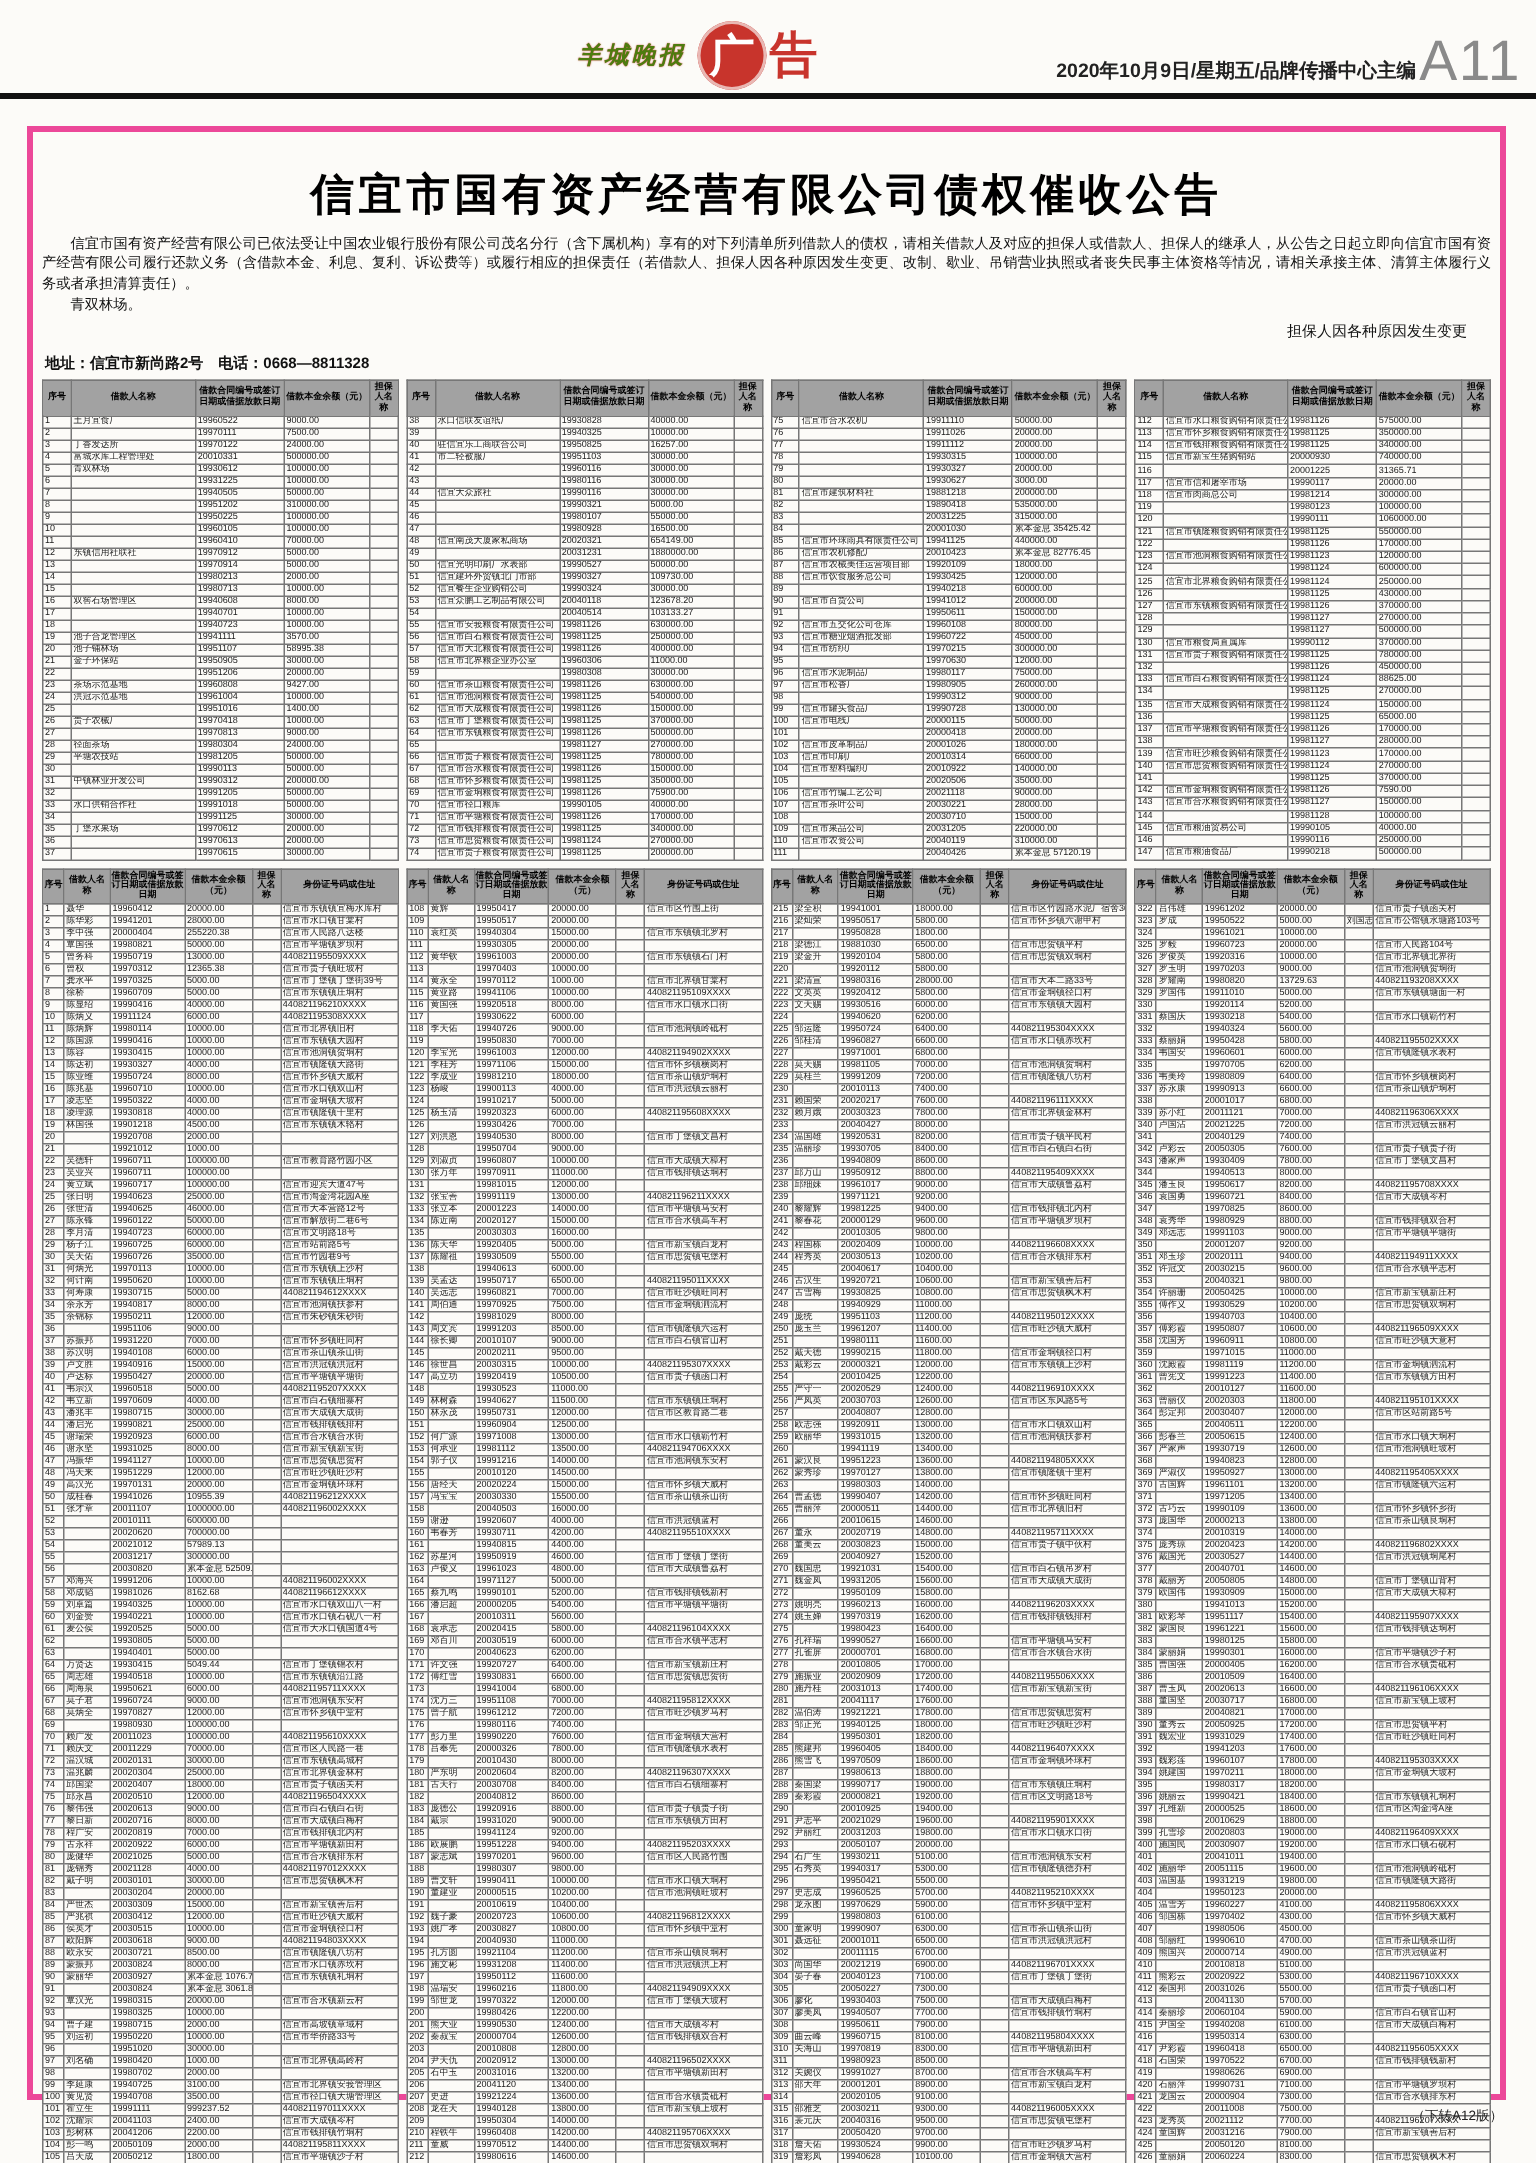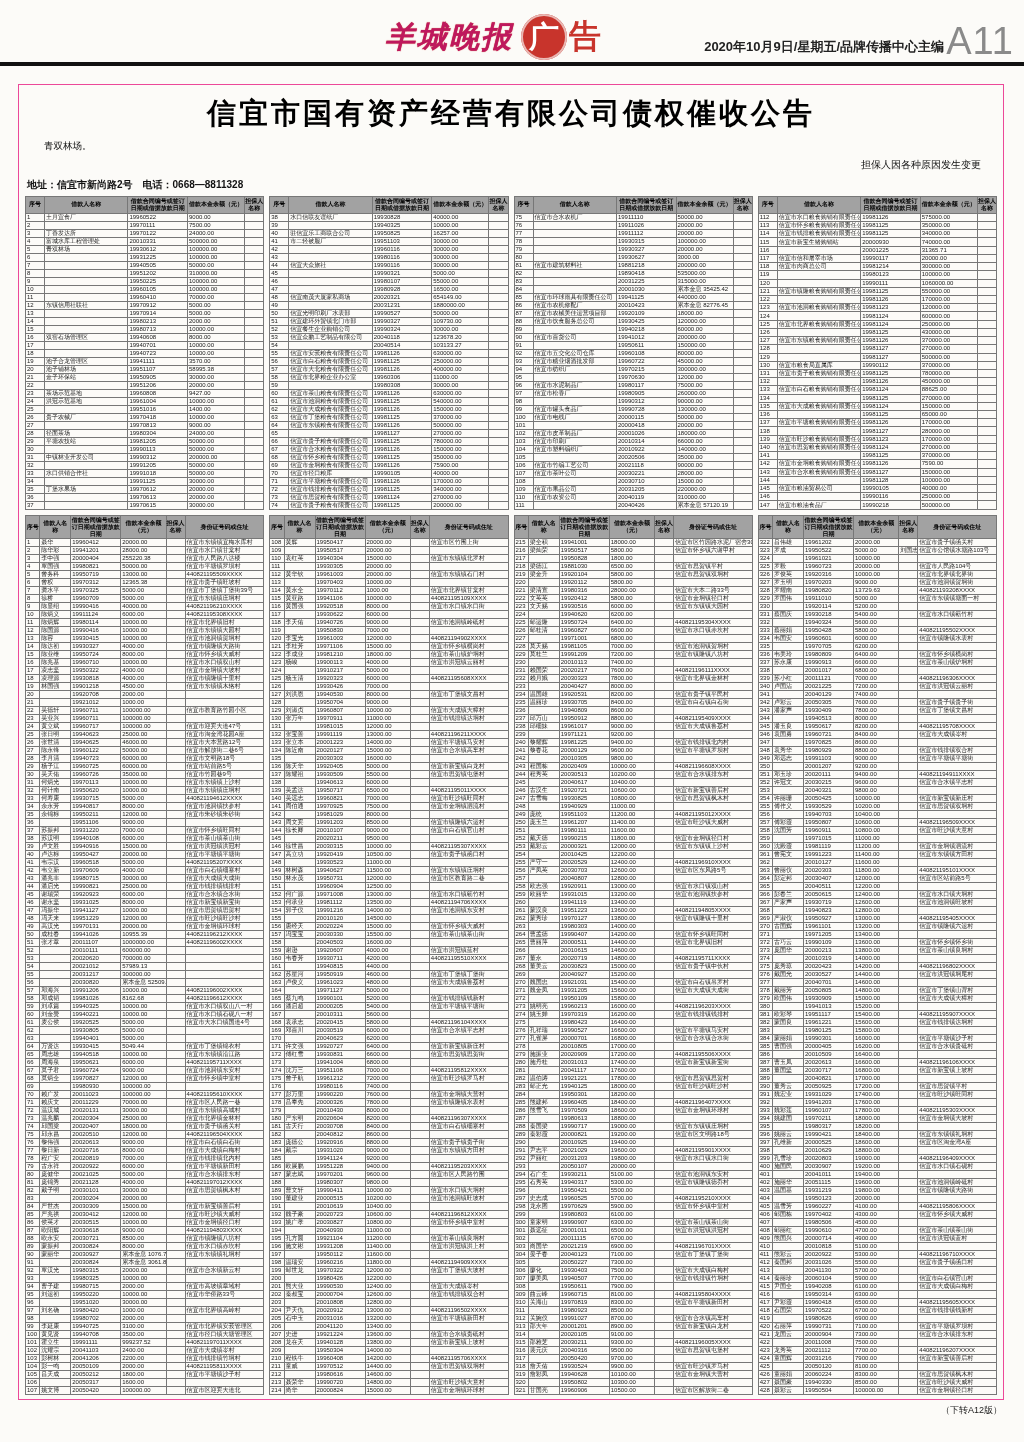--- a/index.html
+++ b/index.html
@@ -1,29 +1,29 @@
 <!DOCTYPE html>
 <html><head>
 <meta charset="utf-8">
 <style>
   html,body{margin:0;padding:0;}
   body{font-family:"Liberation Sans","DejaVu Sans",sans-serif;background:#e8e6e1;}
   .page{position:relative;width:1024px;height:1442px;background:#fcfbf8;margin:0 auto;overflow:hidden;}
   
   .masthead{position:absolute;left:0;top:0;width:1024px;height:62px;}
   .logo-wrap{position:absolute;left:385px;top:14px;display:flex;align-items:center;}
-  .paper-name{color:#be185d;font-size:30px;font-weight:bold;font-style:italic;letter-spacing:2px;font-family:"Liberation Serif","DejaVu Serif",serif;text-shadow:0 0 1px #c8342c;}
+  .paper-name{color:#4d7c0f;font-size:16px;font-weight:bold;font-style:italic;letter-spacing:2px;font-family:"Liberation Serif","DejaVu Serif",serif;text-shadow:0 0 1px #c8342c;}
   .ad-badge{position:relative;width:46px;height:46px;background:#c8342c;border-radius:50%;margin-left:8px;display:flex;align-items:center;justify-content:center;box-shadow:0 0 0 2px #e9b8b4 inset;}
   .ad-badge span{color:#fff;font-size:30px;font-weight:bold;}
   .ad-gao{color:#c8342c;font-size:32px;font-weight:bold;margin-left:2px;}
   .dateline{position:absolute;right:80px;top:38px;font-size:13px;font-weight:bold;color:#222;}
   .pageno{position:absolute;right:10px;top:20px;font-size:38px;color:#8a8a8a;font-family:"Liberation Sans",sans-serif;letter-spacing:1px;}
   .black-rule{position:absolute;left:0;top:62px;width:1024px;height:4px;background:#111;}
   
-  .notice-box{position:absolute;left:18px;top:84px;width:986px;height:1316px;border:1px solid #ec4899;background:#fcfbf8;box-sizing:border-box;padding:7px 6px;}
+  .notice-box{position:absolute;left:18px;top:84px;width:986px;height:1316px;border:4px solid #ec4899;background:#fcfbf8;box-sizing:border-box;padding:20px 6px;}
   .notice-title{text-align:center;font-size:29px;font-weight:bold;letter-spacing:3px;color:#000;margin:2px 0 6px 0;font-family:"Liberation Serif","DejaVu Serif",serif;}
   .notice-body{font-size:9.5px;line-height:1.4;color:#111;text-align:justify;text-indent:2em;}
   .notice-closing{font-size:9.5px;text-indent:2em;color:#111;margin-top:1px;}
   .sig-block{text-align:right;font-size:10px;color:#111;line-height:1.5;margin:4px 16px 2px 0;}
   .contact-line{font-size:10px;color:#111;margin:6px 0 4px 2px;font-weight:bold;}
   
   .tables-top,.tables-bottom{display:flex;gap:5px;justify-content:space-between;}
   .tables-top{margin-top:2px;}
   .tables-bottom{margin-top:5px;}
   table{border-collapse:collapse;table-layout:fixed;width:240px;background:#fcfbf8;}
@@ -45,20 +45,21 @@
         </span>
       <span class="ad-gao">告</span>
     </div>
     <div class="dateline">2020年10月9日/星期五/品牌传播中心主编</div>
     <div class="pageno">A11</div>
   </div>
   <div class="black-rule"></div>
 
   <div class="notice-box">
     <div class="notice-title">信宜市国有资产经营有限公司债权催收公告</div>
+    <div class="notice-body">信宜市国有资产经营有限公司已依法受让中国农业银行股份有限公司茂名分行（含下属机构）享有的对下列清单所列借款人的债权，请相关借款人及对应的担保人或借款人、担保人的继承人，从公告之日起立即向信宜市国有资产经营有限公司履行还款义务（含借款本金、利息、复利、诉讼费等）或履行相应的担保责任（若借款人、担保人因各种原因发生变更、改制、歇业、吊销营业执照或者丧失民事主体资格等情况，请相关承接主体、清算主体履行义务或者承担清算责任）。</div>
     <div class="notice-closing">青双林场。</div>
     <div class="sig-block">
       <div>担保人因各种原因发生变更</div>
     </div>
     <div class="contact-line">地址：信宜市新尚路2号　电话：0668—8811328</div>
 
     <div class="tables-top">
       <table>
           <colgroup>
             <col style="width: 8%;">

